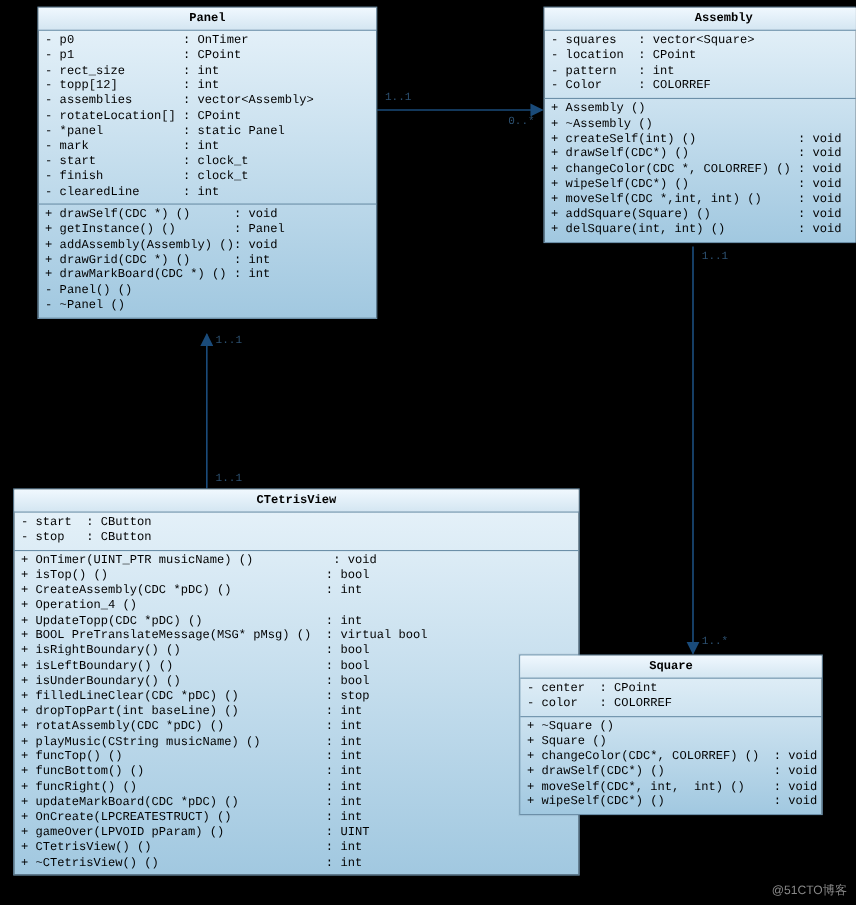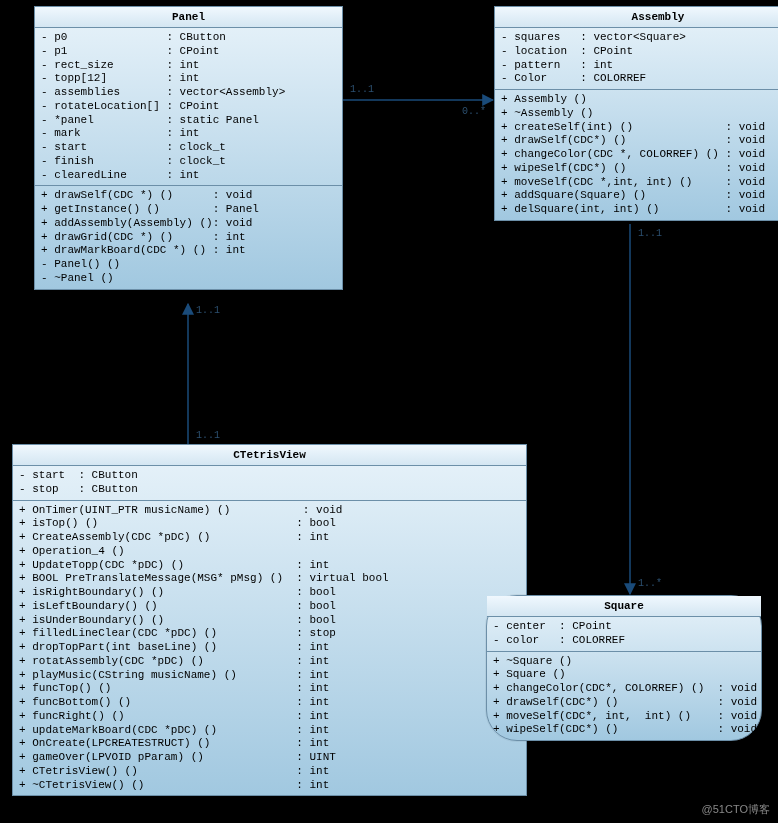--- a/index.html
+++ b/index.html
@@ -80,21 +80,21 @@
 <div class="mult" style="left:350px; top:84px;">1..1</div>
 <div class="mult" style="left:462px; top:106px;">0..*</div>
 <div class="mult" style="left:196px; top:430px;">1..1</div>
 <div class="mult" style="left:196px; top:305px;">1..1</div>
 <div class="mult" style="left:638px; top:228px;">1..1</div>
 <div class="mult" style="left:638px; top:578px;">1..*</div>
 
 <div class="class-box" style="left:34px; top:6px; width:309px;">
   <div class="title">Panel</div>
   <div class="section">
-      <div class="row">- p0               : CButton</div>
+      <div class="row">- p0               : OnTimer</div>
       <div class="row">- p1               : CPoint</div>
       <div class="row">- rect_size        : int</div>
       <div class="row">- topp[12]         : int</div>
       <div class="row">- assemblies       : vector&lt;Assembly&gt;</div>
       <div class="row">- rotateLocation[] : CPoint</div>
       <div class="row">- *panel           : static Panel</div>
       <div class="row">- mark             : int</div>
       <div class="row">- start            : clock_t</div>
       <div class="row">- finish           : clock_t</div>
       <div class="row">- clearedLine      : int</div>
@@ -155,21 +155,21 @@
       <div class="row">+ funcBottom() ()                         : int</div>
       <div class="row">+ funcRight() ()                          : int</div>
       <div class="row">+ updateMarkBoard(CDC *pDC) ()            : int</div>
       <div class="row">+ OnCreate(LPCREATESTRUCT) ()             : int</div>
       <div class="row">+ gameOver(LPVOID pParam) ()              : UINT</div>
       <div class="row">+ CTetrisView() ()                        : int</div>
       <div class="row">+ ~CTetrisView() ()                       : int</div>
     </div>
 </div>
 
-<div class="class-box" style="left:486px; top:595px; width:276px;border-radius:31px;">
+<div class="class-box" style="left:472px; top:595px; width:276px;">
   <div class="title">Square</div>
   <div class="section">
       <div class="row">- center  : CPoint</div>
       <div class="row">- color   : COLORREF</div>
     </div>
   <div class="section">
       <div class="row">+ ~Square ()                      </div>
       <div class="row">+ Square ()                       </div>
       <div class="row">+ changeColor(CDC*, COLORREF) ()  : void</div>
       <div class="row">+ drawSelf(CDC*) ()               : void</div>

